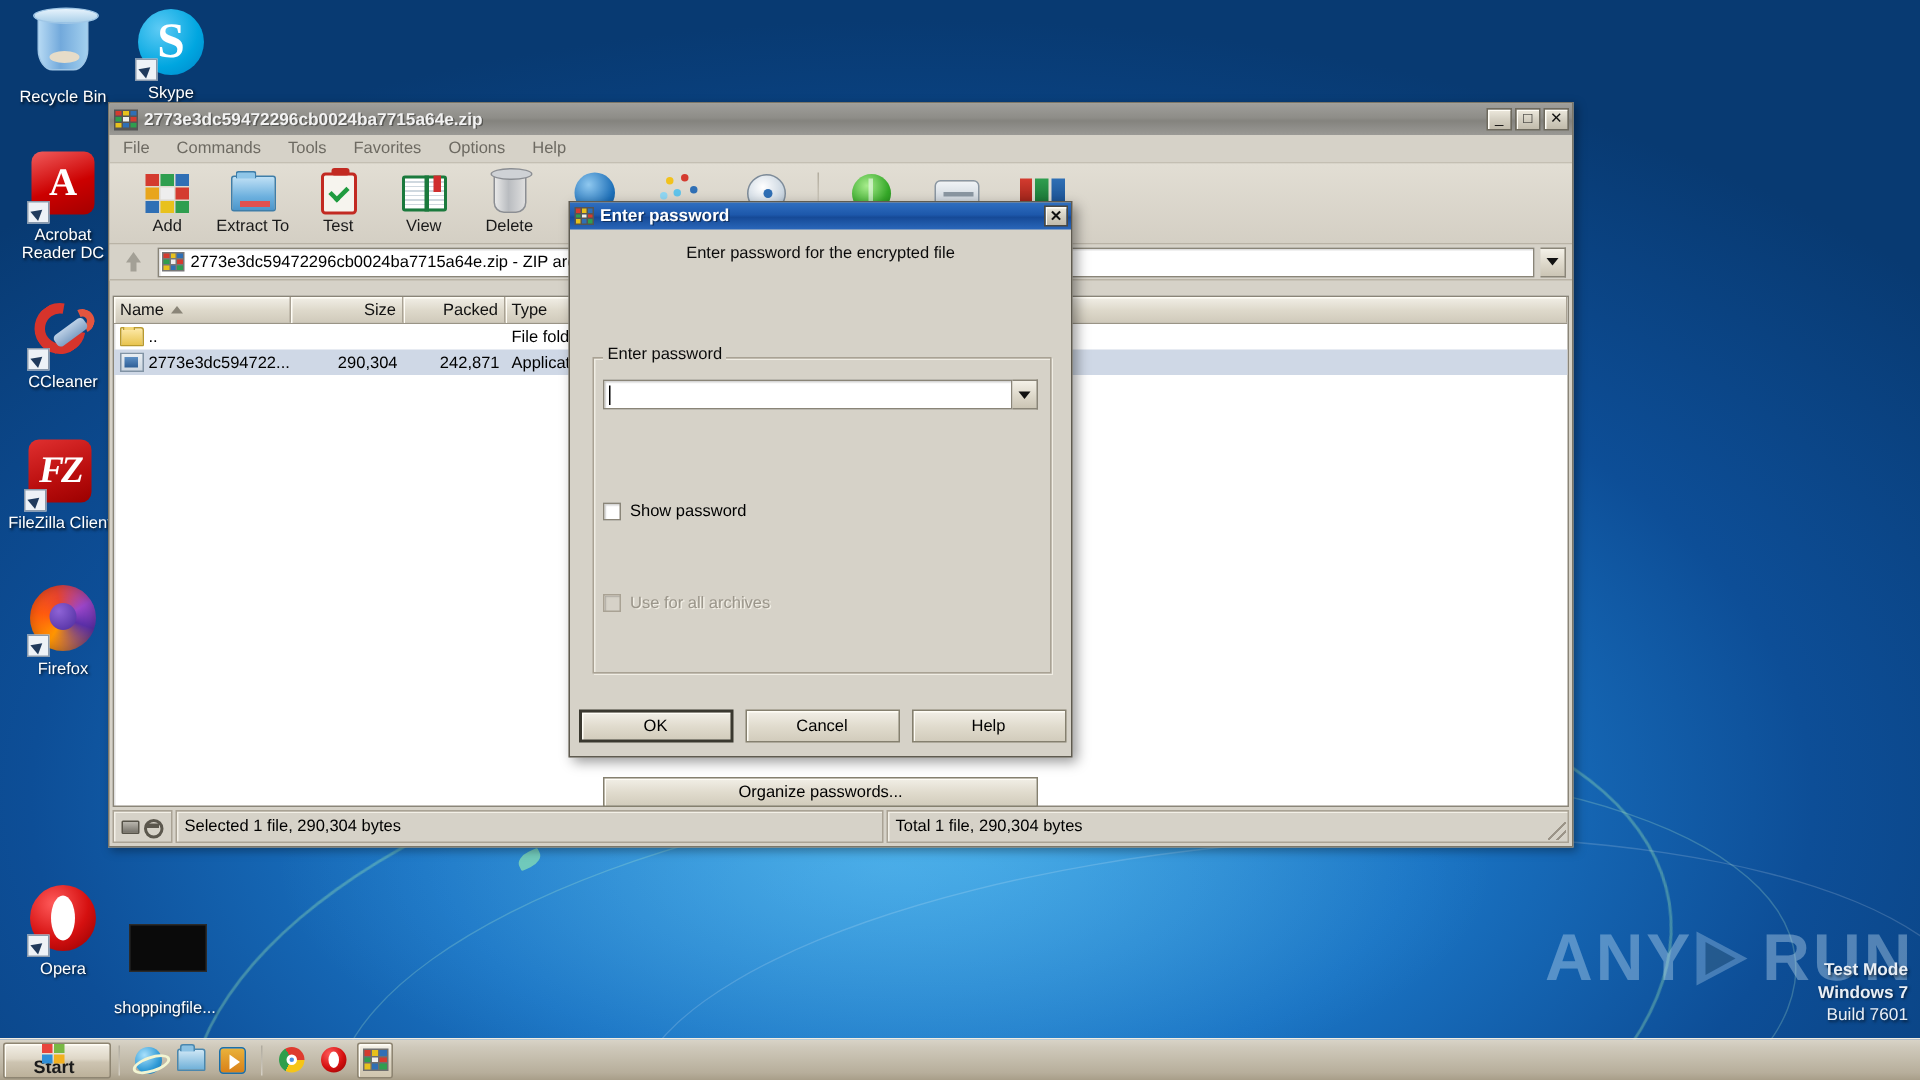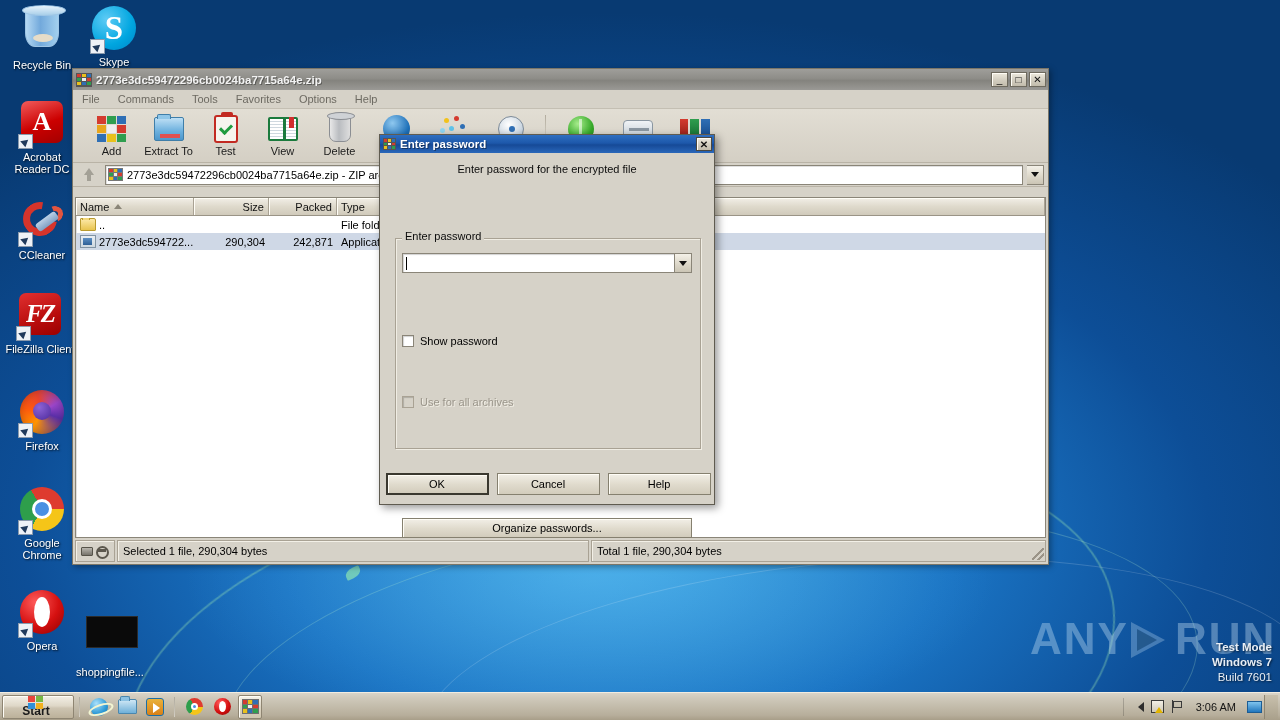--- a/index.html
+++ b/index.html
@@ -768,27 +768,20 @@
   </div>
 
   <div class="dicon" style="left:6px; top:388px;">
     <div class="glyph">
       <div class="ic-firefox"></div>
       <span class="shortcut-arrow"></span>
     </div>
     <span class="cap">Firefox</span>
   </div>
 
-  <div class="dicon" style="left:6px; top:485px;">
-    <div class="glyph">
-      <div class="ic-chrome"></div>
-      <span class="shortcut-arrow"></span>
-    </div>
-    <span class="cap">Google Chrome</span>
-  </div>
 
   <div class="dicon" style="left:6px; top:588px;">
     <div class="glyph">
       <div class="ic-opera"></div>
       <span class="shortcut-arrow"></span>
     </div>
     <span class="cap">Opera</span>
   </div>
 
   <div class="dicon" style="left:74px; top:608px;">
@@ -1107,36 +1100,14 @@
           <span style="background:#2f6fb5"></span>
         <span style="background:#2f9e4f"></span>
           <span style="background:#eeeeee"></span>
           <span style="background:#d43b2f"></span>
         <span style="background:#e8c11c"></span>
           <span style="background:#2f6fb5"></span>
           <span style="background:#2f9e4f"></span>
       </span>
     </div>
 
-    <div id="tray">
-      <div class="trsep"></div>
-      <div class="tricon">
-        <span class="tray-vol"></span>
-      </div>
-      <div class="tricon">
-        <span style="display:inline-block;width:13px;height:13px;border:1px solid #3a3a3a;background:linear-gradient(180deg,#f2efe6,#cfc8b7);position:relative;">
-          <span style="position:absolute;left:3px;top:6px;width:0;height:0;border-left:4px solid transparent;border-right:4px solid transparent;border-bottom:6px solid #e2b400;"></span>
-        </span>
-      </div>
-      <div class="tricon">
-        <span style="display:inline-block;width:13px;height:13px;position:relative;">
-          <span style="position:absolute;left:1px;top:0;width:1px;height:13px;background:#3a3a3a;"></span>
-          <span style="position:absolute;left:2px;top:1px;width:9px;height:7px;border:1px solid #3a3a3a;"></span>
-        </span>
-      </div>
-      <div id="clock">3:06 AM</div>
-      <div class="tricon">
-        <span style="display:inline-block;width:15px;height:12px;background:linear-gradient(180deg,#7fc4ee,#2076bd);border:1px solid #1b5c94;"></span>
-      </div>
-      <div id="showdesk"></div>
-    </div>
   </div>
 </div>
 
 </body></html>

